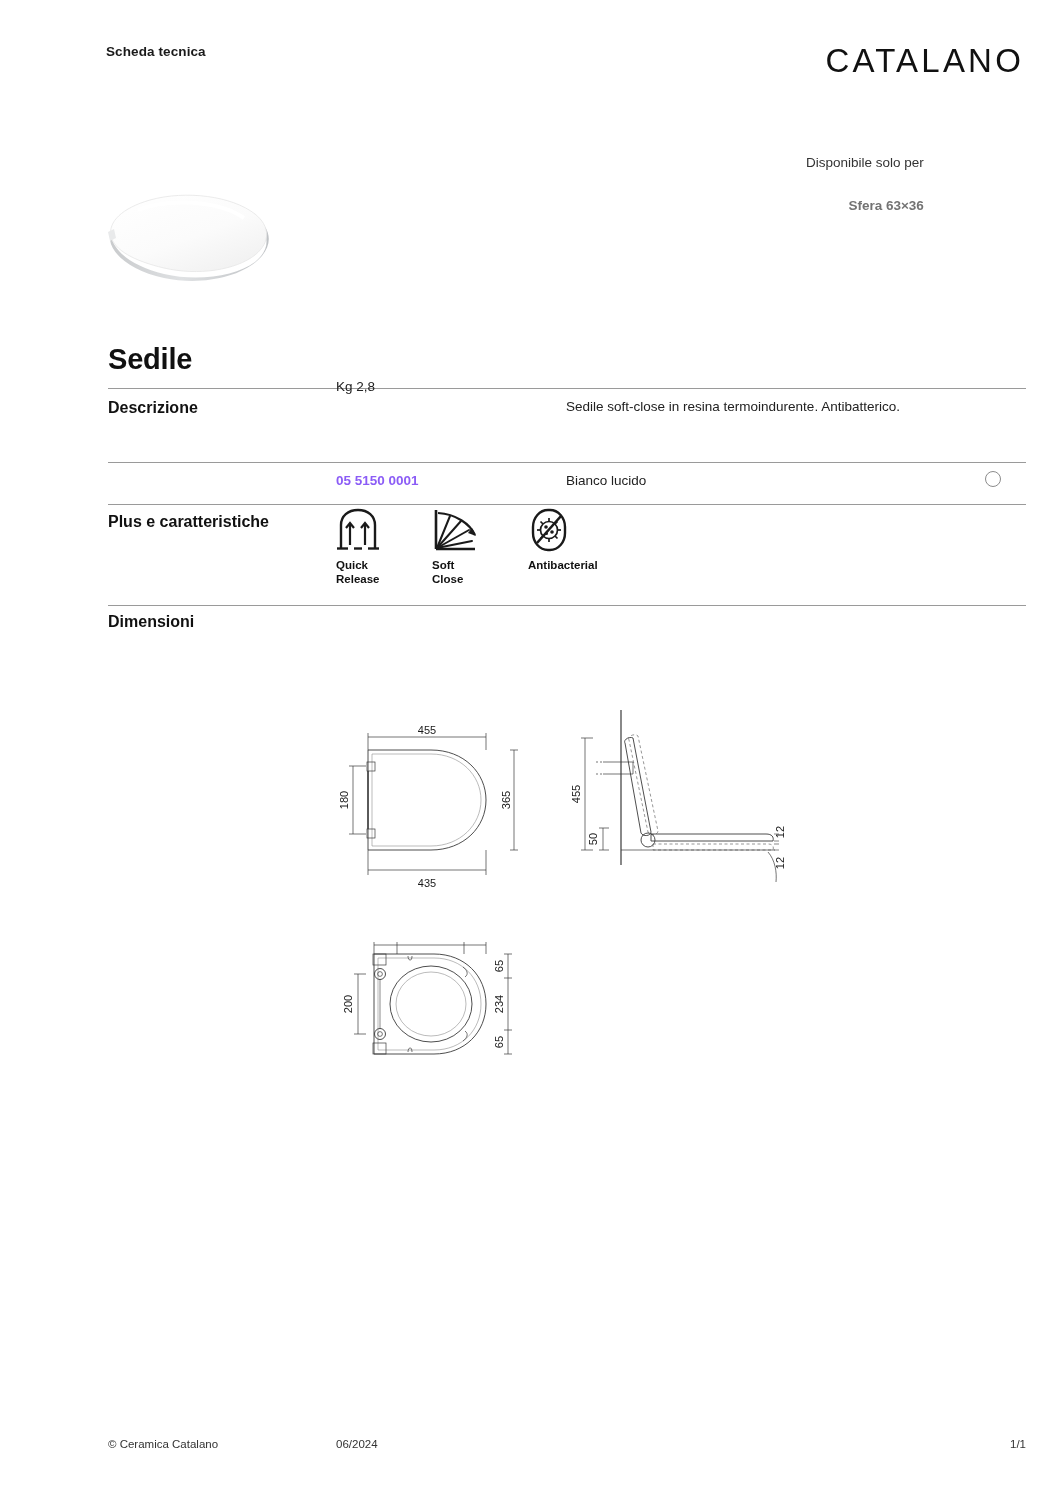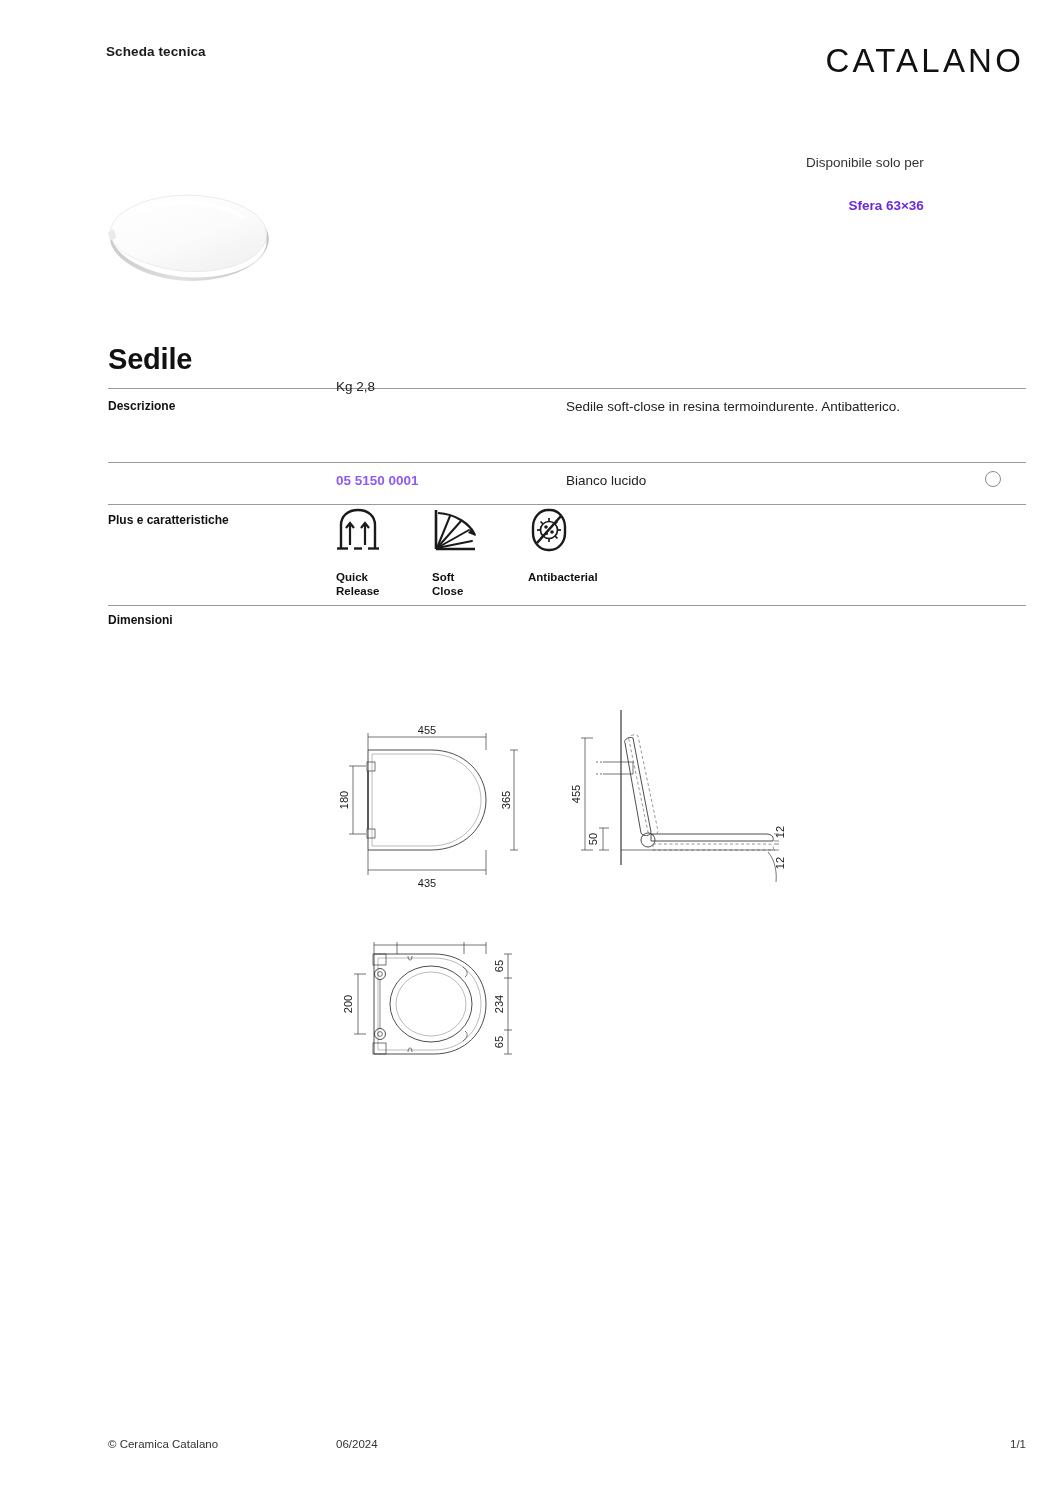--- a/index.html
+++ b/index.html
@@ -23,39 +23,39 @@
   }
   .doc-type { font-size: 13.5px; font-weight: bold; letter-spacing: 0.1px; }
   .brand {
     font-size: 33px; font-weight: 400; letter-spacing: 3.2px;
     line-height: 1; color: #111; padding-right: 2px;
   }
 
   
   .avail { position: absolute; left: 806px; top: 155px; text-align: right; }
   .avail-label { font-size: 13.5px; color: #333; }
-  .avail-model { font-size: 13.5px; font-weight: bold; margin-top: 28px; color: #6d28d9; }
+  .avail-model { font-size: 13.5px; font-weight: bold; margin-top: 28px; color: #737373; }
 
   
   .photo { position: absolute; left: 98px; top: 172px; width: 205px; height: 130px; }
 
   
   .product-title {
     position: absolute; left: 108px; top: 343px;
     font-size: 29px; font-weight: bold; letter-spacing: -0.2px; color: #111;
   }
 
   
   .rule { position: absolute; left: 108px; width: 918px; height: 1px; background: #9a9a9a; }
   .rule.r1 { top: 388px; }
   .rule.r2 { top: 462px; }
   .rule.r3 { top: 504px; }
   .rule.r4 { top: 605px; }
 
-  .row-label { position: absolute; left: 108px; font-size: 12px; font-weight: bold; color: #111; }
+  .row-label { position: absolute; left: 108px; font-size: 16px; font-weight: bold; color: #111; }
   .col2 { position: absolute; left: 336px; font-size: 13.5px; color: #222; }
   .col3 { position: absolute; left: 566px; font-size: 13.5px; color: #222; }
 
   .lbl-descrizione { top: 399px; }
   .val-weight { top: 379px; }
   .val-desc { top: 399px; }
   .val-code { top: 473px; font-weight: bold; color: #8b5cf6; }
   .val-color { top: 473px; }
   .swatch {
     position: absolute; left: 985px; top: 471px;
@@ -64,21 +64,21 @@
   }
   .lbl-plus { top: 513px; }
   .lbl-dimensioni { top: 613px; }
 
   
   .features { position: absolute; left: 336px; top: 508px; display: flex; gap: 34px; align-items: flex-start; }
   .feature { width: 62px; }
   .feature-icon { height: 46px; display: block; }
   .feature-label {
     font-size: 11.5px; font-weight: bold; line-height: 1.18;
-    color: #111; margin-top: 17px; white-space: pre-line;
+    color: #111; margin-top: 5px; white-space: pre-line;
   }
 
   
   .drawings { position: absolute; left: 108px; top: 640px; width: 918px; height: 470px; }
   .dwg { position: absolute; }
   .dwg-top { left: 228px; top: 85px; }
   .dwg-side { left: 455px; top: 60px; }
   .dwg-bottom { left: 228px; top: 300px; }
 
   

